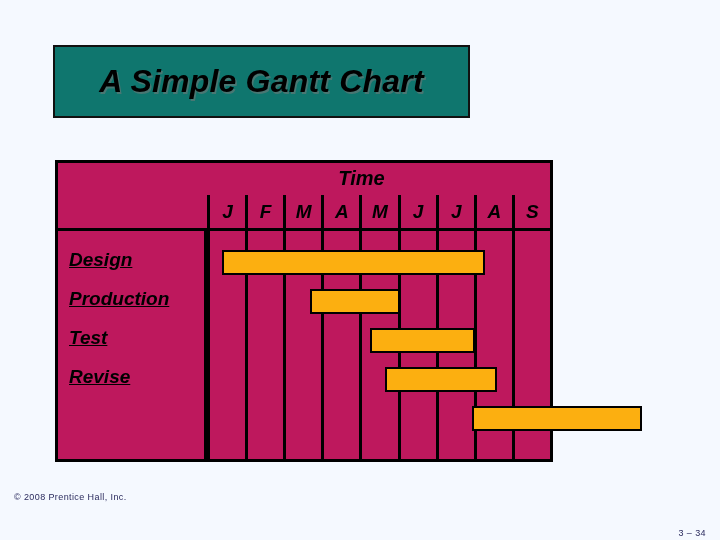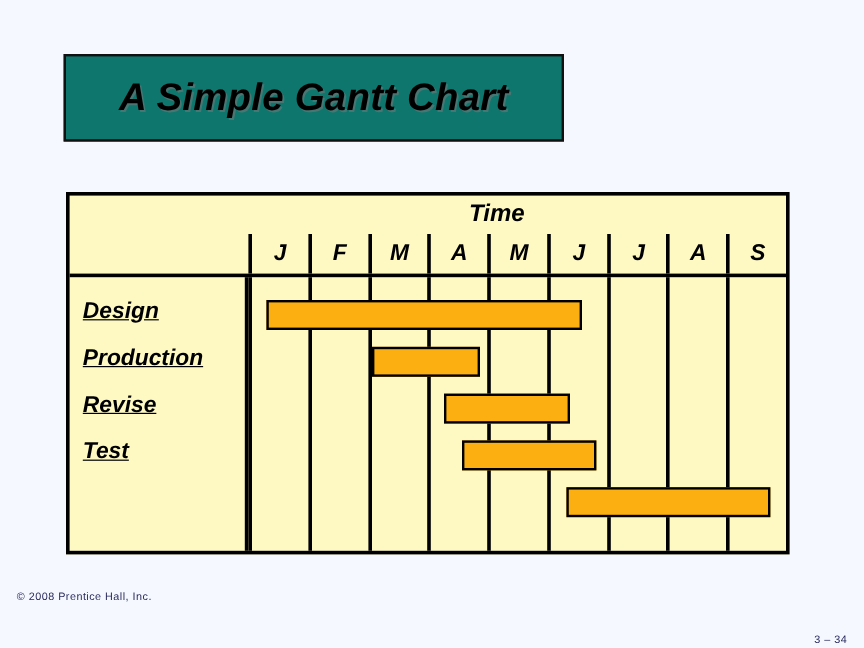--- a/index.html
+++ b/index.html
@@ -37,23 +37,23 @@
     letter-spacing: 0.2px;
     white-space: nowrap;
     text-shadow: 1.5px 1.5px 0 rgba(120,120,120,0.55);
   }
 
   
   #gantt-table {
     position: absolute;
     left: 55px;
     top: 160px;
-    width: 603px;
+    width: 498px;
     height: 302px;
-    background: #fef9c3;
+    background: #be185d;
     border: 3px solid #000000;
     box-sizing: border-box;
   }
 
   
   #gantt-header {
     position: absolute;
     left: 0;
     top: 0;
     right: 0;
@@ -209,22 +209,22 @@
         <div class="grid-col"></div>
         <div class="grid-col"></div>
         <div class="grid-col"></div>
         <div class="grid-col"></div>
         <div class="grid-col"></div>
         <div class="grid-col"></div>
       </div>
     <div id="task-labels">
         <div class="task-label">Design</div>
         <div class="task-label">Production</div>
+        <div class="task-label">Test</div>
         <div class="task-label">Revise</div>
-        <div class="task-label">Test</div>
       </div>
     <div id="bars-layer">
         <div class="gantt-bar" style="left: 15px; width: 262.5px; top: 19px;"></div>
         <div class="gantt-bar" style="left: 102.5px; width: 90px; top: 58px;"></div>
         <div class="gantt-bar" style="left: 162.5px; width: 105px; top: 97px;"></div>
         <div class="gantt-bar" style="left: 177.5px; width: 112.5px; top: 136px;"></div>
         <div class="gantt-bar" style="left: 265px; width: 170px; top: 175px;"></div>
       </div>
   </div>
 

